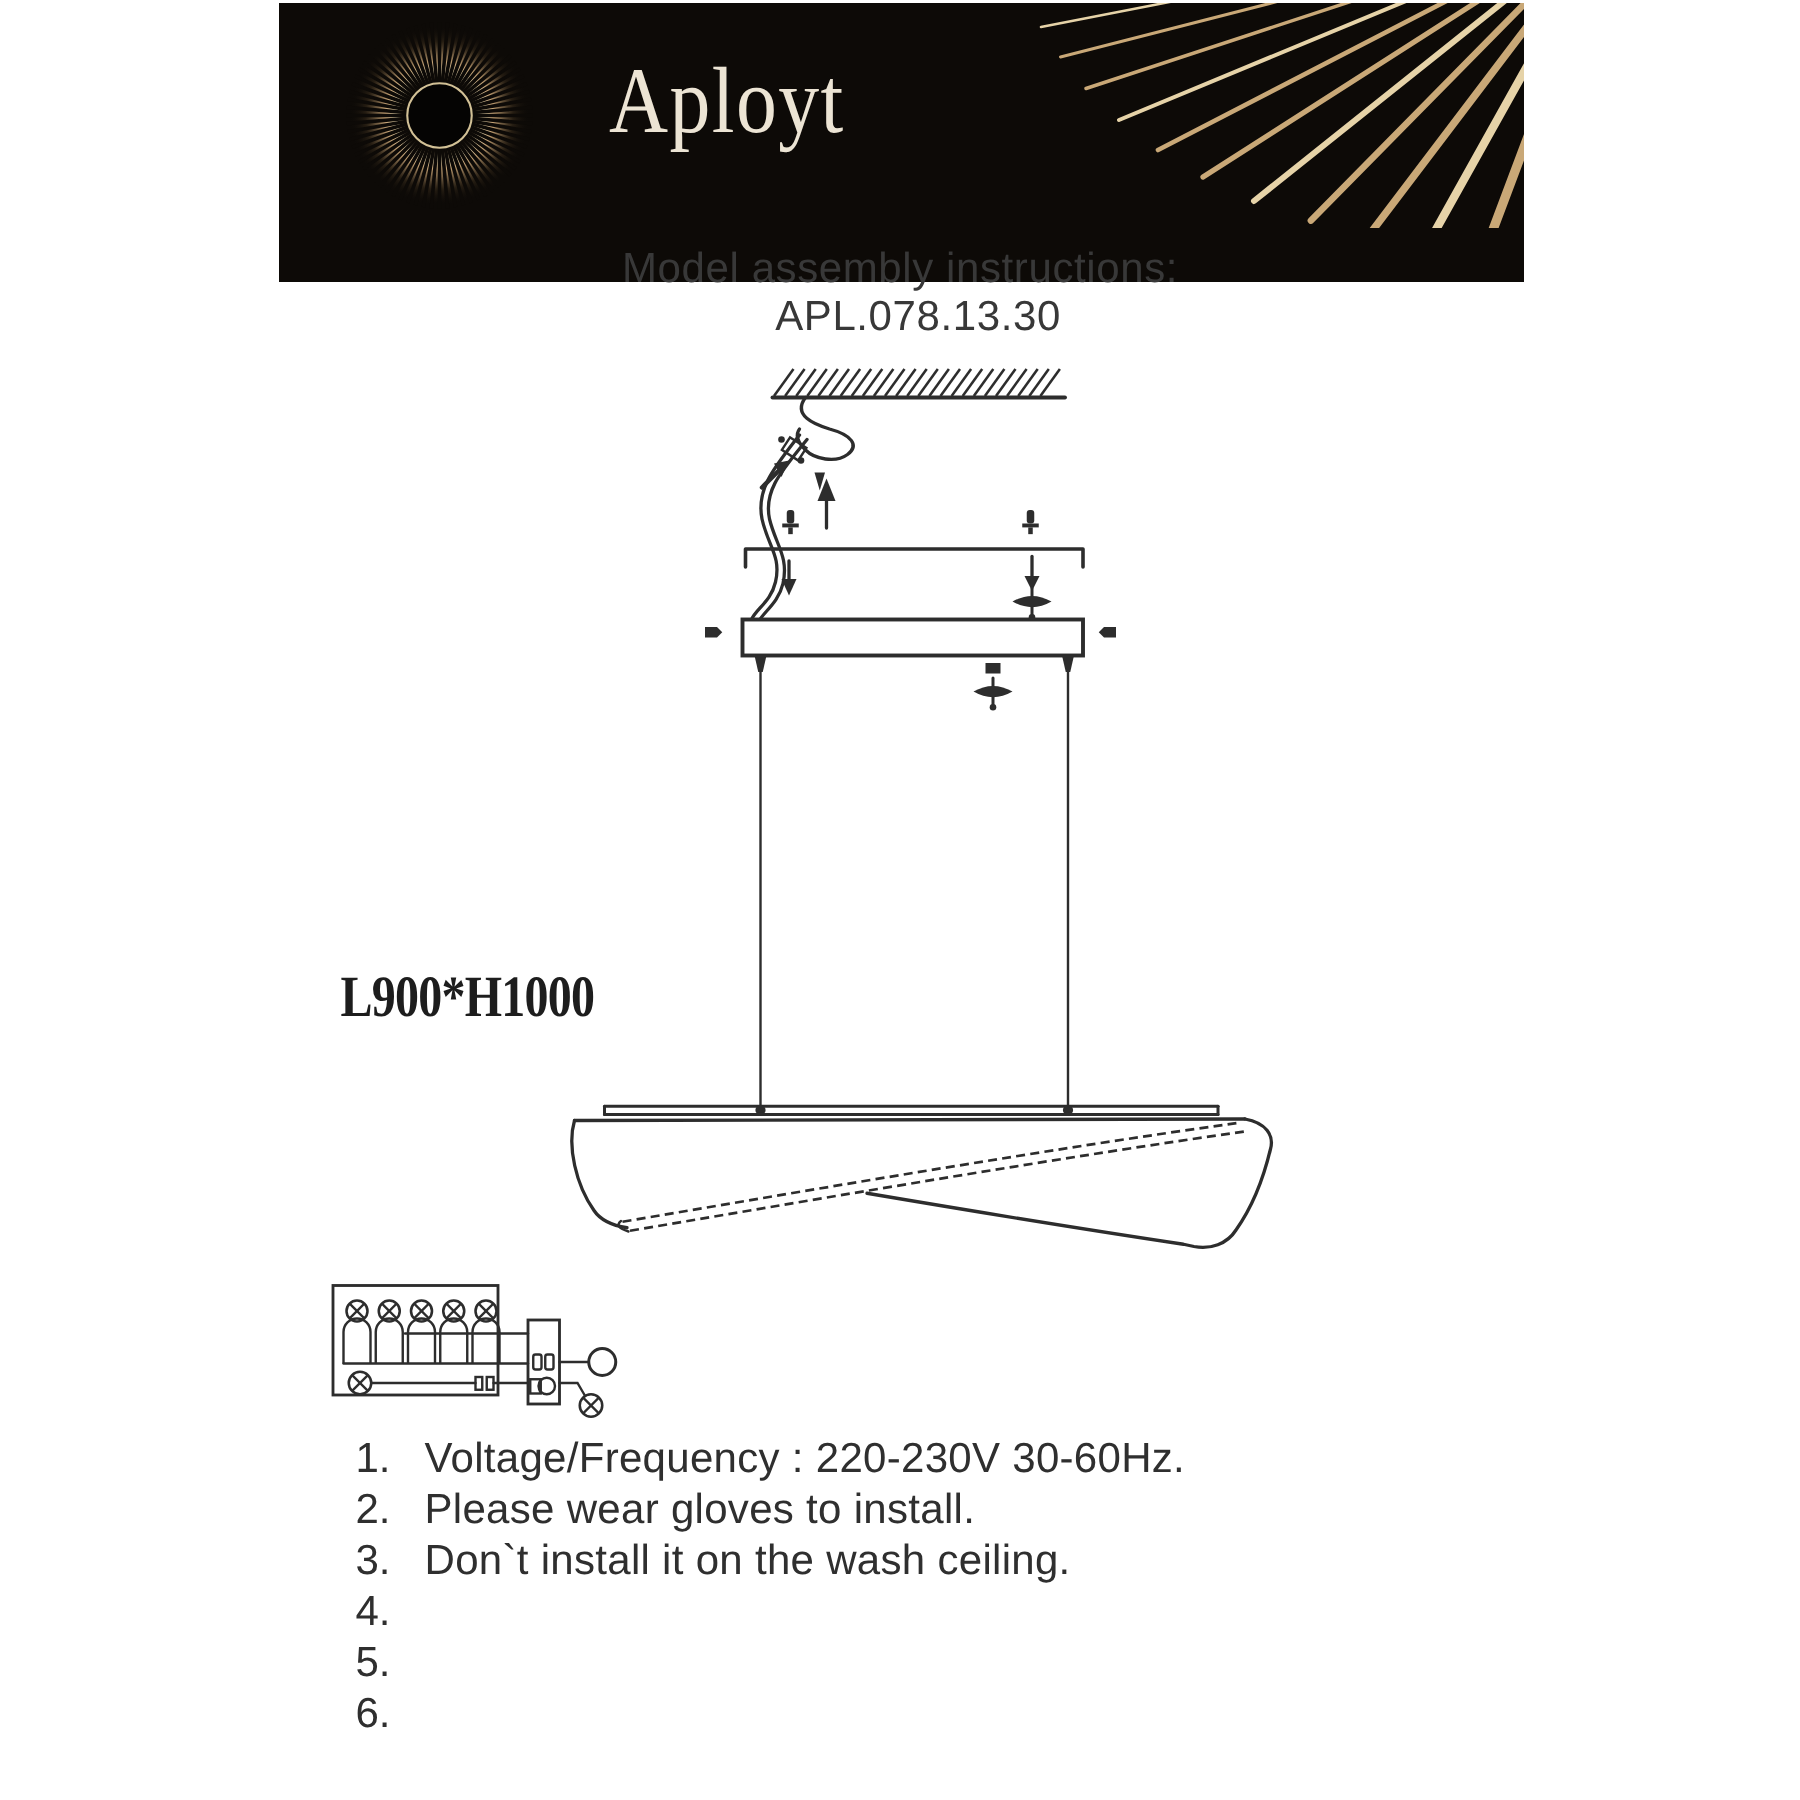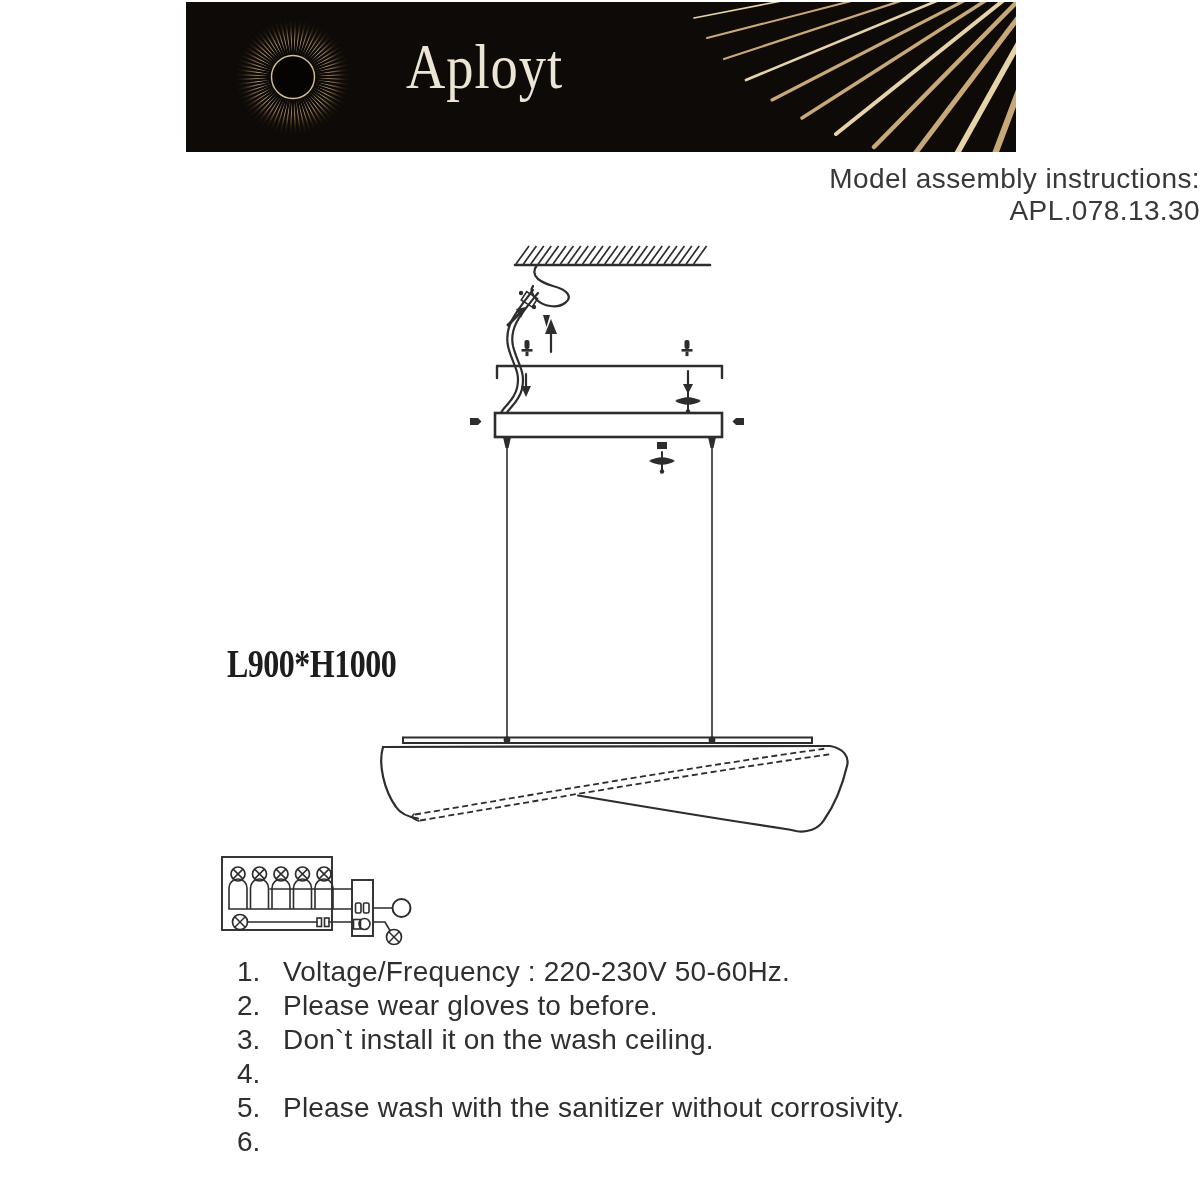--- a/index.html
+++ b/index.html
@@ -6,26 +6,26 @@
     --banner_bg:#0d0a07;
     --ray_gold:#c9a877;
     --ray_light:#e6d3a8;
     --line:#2d2d2d;
     --text:#383838;
   }
   html,body{margin:0;padding:0;}
   body{width:1200px;height:1200px;background:#ffffff;font-family:"Liberation Sans",sans-serif;overflow:hidden;}
   .page{position:relative;width:1200px;height:1200px;background:#ffffff;}
 
-  .banner{position:absolute;left:186px;top:2px;width:830px;height:150px;background:var(--banner_bg);overflow:hidden;}
+  .banner{position:absolute;left:186px;top:2px;width:830px;height:186px;background:var(--banner_bg);overflow:hidden;}
   .banner svg{position:absolute;left:0;top:0;}
   .logo-text{position:absolute;left:220px;top:34px;font-size:58px;line-height:58px;color:#ece4d4;
     font-family:"Liberation Serif",serif;font-weight:400;letter-spacing:1px;transform:scale(.94,1.08);transform-origin:left top;}
 
-  .title-block{position:absolute;left:0;top:163px;width:1200px;text-align:right;color:var(--text);}
+  .title-block{position:absolute;left:0;top:163px;width:1200px;text-align:center;color:var(--text);}
   .title-line{font-size:28px;line-height:32px;letter-spacing:.4px;}
   .model-line{font-size:28px;line-height:32px;letter-spacing:.4px;padding-left:24px;}
 
   .diagram-svg{position:absolute;left:0;top:0;width:1200px;height:1200px;}
 
   .dim-label{position:absolute;left:227px;top:642px;font-family:"Liberation Serif",serif;font-weight:700;
     font-size:32px;color:#1d1d1d;letter-spacing:-.5px;transform:scale(1,1.22);transform-origin:left top;}
 
   .instructions{position:absolute;left:237px;top:956px;width:820px;color:#2f2f2f;}
   .instr-row{display:flex;align-items:baseline;height:34px;font-size:28px;}
@@ -326,35 +326,34 @@
       <circle cx="401.5" cy="908" r="9" class="sthin" style="stroke-width:2px"></circle>
       <polyline points="373,922 385,922 390,930.5" class="sthin"></polyline>
     </g>
   </svg>
 
   <div class="dim-label">L900*H1000</div>
 
   <div class="instructions">
     <div class="instr-row">
       <span class="instr-num">1.</span>
-      <span class="instr-text">Voltage/Frequency : 220-230V 50-60Hz.</span>
+      <span class="instr-text">Voltage/Frequency : 220-230V 30-60Hz.</span>
     </div>
     <div class="instr-row">
       <span class="instr-num">2.</span>
-      <span class="instr-text">Please wear gloves to before.</span>
+      <span class="instr-text">Please wear gloves to install.</span>
     </div>
     <div class="instr-row">
       <span class="instr-num">3.</span>
       <span class="instr-text">Don`t install it on the wash ceiling.</span>
     </div>
     <div class="instr-row">
       <span class="instr-num">4.</span>
     </div>
     <div class="instr-row">
       <span class="instr-num">5.</span>
-      <span class="instr-text">Please wash with the sanitizer without corrosivity.</span>
     </div>
     <div class="instr-row">
       <span class="instr-num">6.</span>
     </div>
   </div>
 
 </div>
 
 </body></html>

